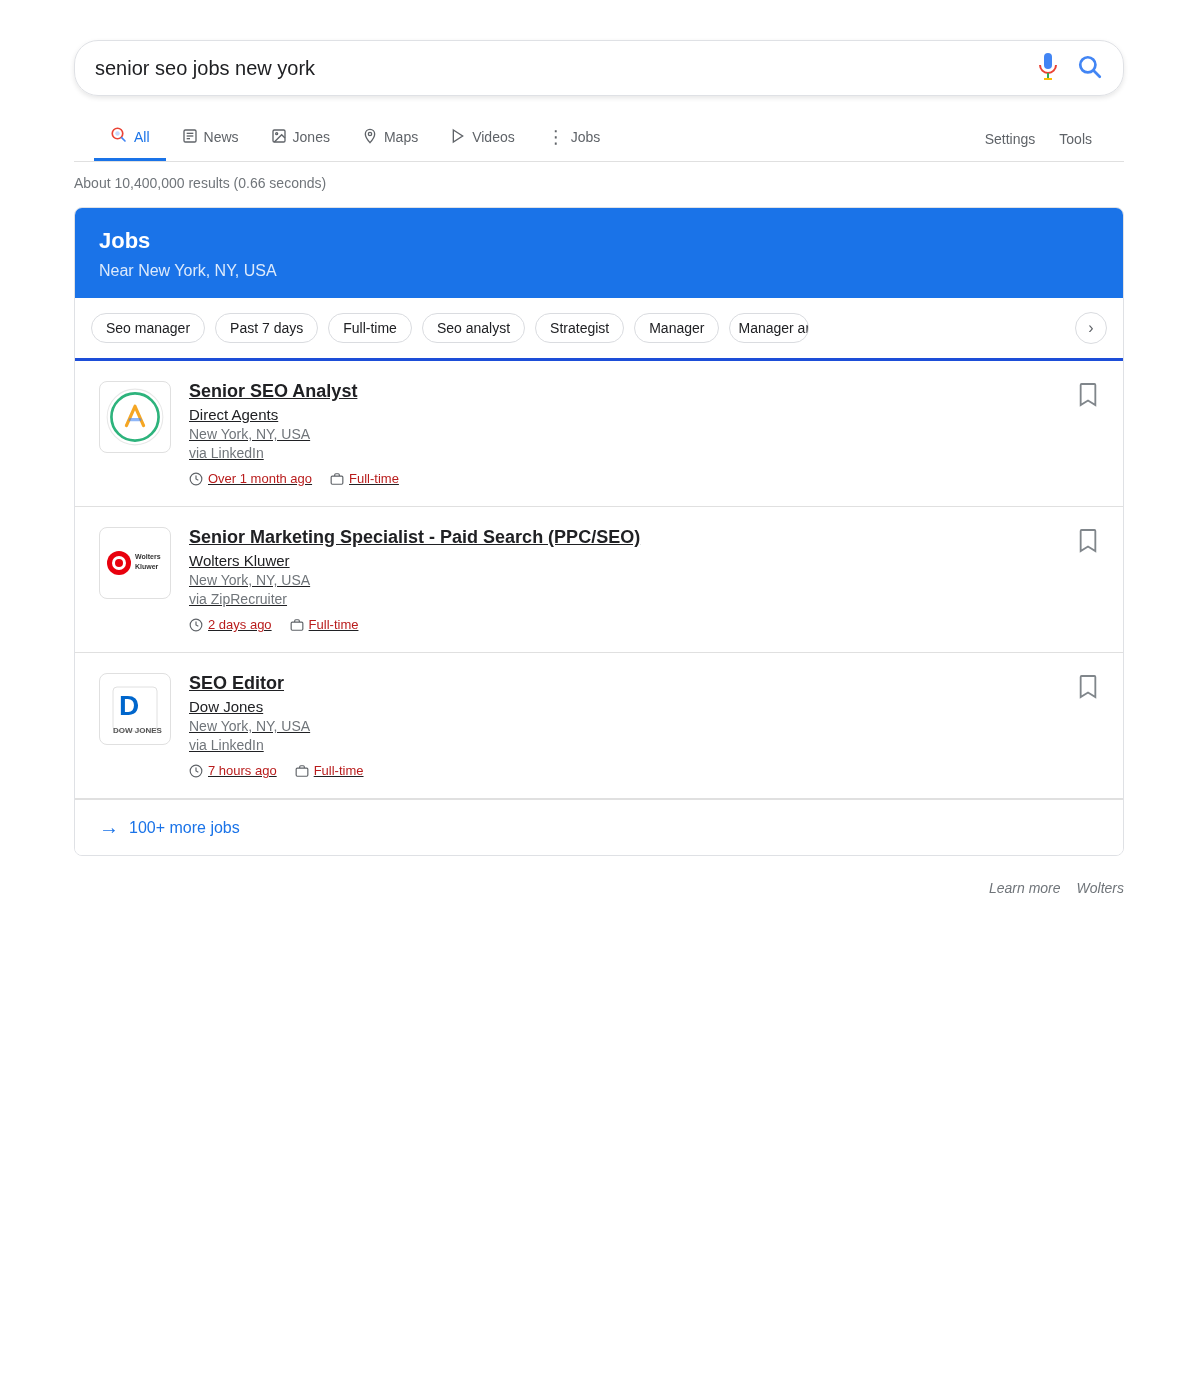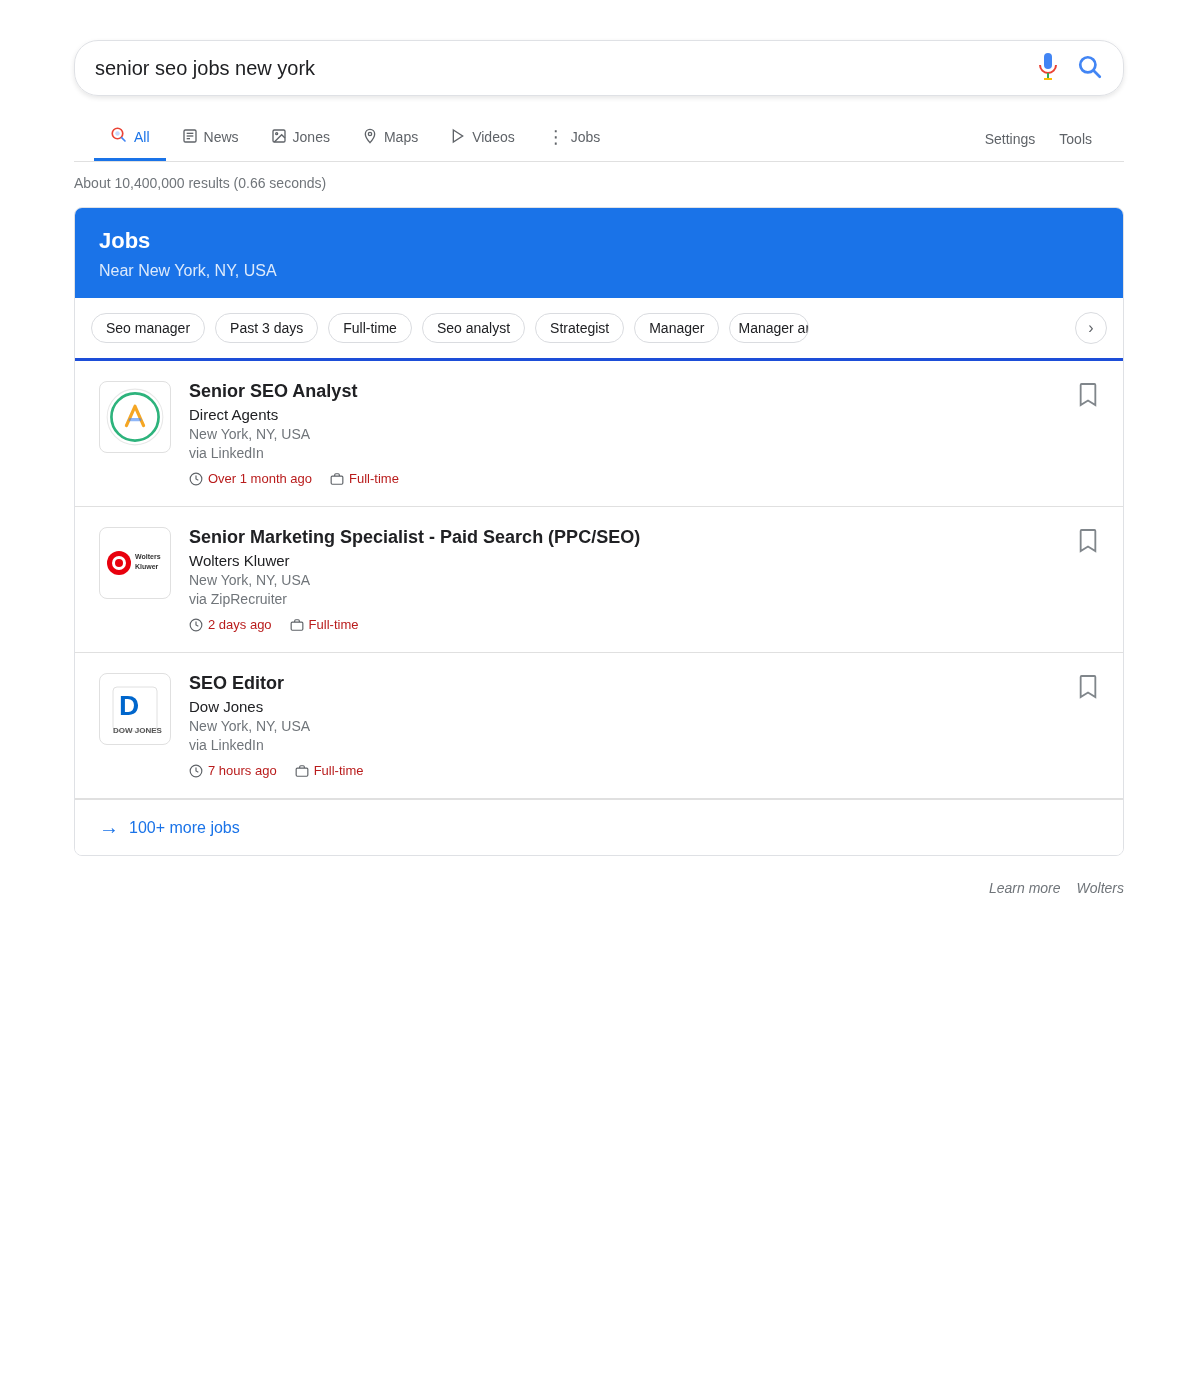--- a/index.html
+++ b/index.html
@@ -173,20 +173,21 @@
       overflow: hidden;
       background: #fff;
     }
     .job-logo svg, .job-logo img {
       width: 60px;
       height: 60px;
       object-fit: contain;
     }
     .job-info {
       flex: 1;
+      text-decoration: underline;
     }
     .job-title {
       font-size: 18px;
       font-weight: bold;
       color: #202124;
       margin-bottom: 4px;
     }
     .job-company {
       font-size: 15px;
       color: #202124;
@@ -356,21 +357,21 @@
 
 <div class="jobs-card">
 
   <div class="jobs-header">
     <div class="jobs-header-title">Jobs</div>
     <div class="jobs-header-subtitle">Near New York, NY, USA</div>
   </div>
 
   <div class="filter-chips">
     <div class="filter-chip">Seo manager</div>
-    <div class="filter-chip">Past 3 days</div>
+    <div class="filter-chip">Past 7 days</div>
     <div class="filter-chip">Full-time</div>
     <div class="filter-chip">Seo analyst</div>
     <div class="filter-chip">Strategist</div>
     <div class="filter-chip">Manager</div>
     <div class="chip-partial">Manager an</div>
     <div class="chip-arrow">›</div>
   </div>
 
   <div class="job-listing">
     <div class="job-logo">

